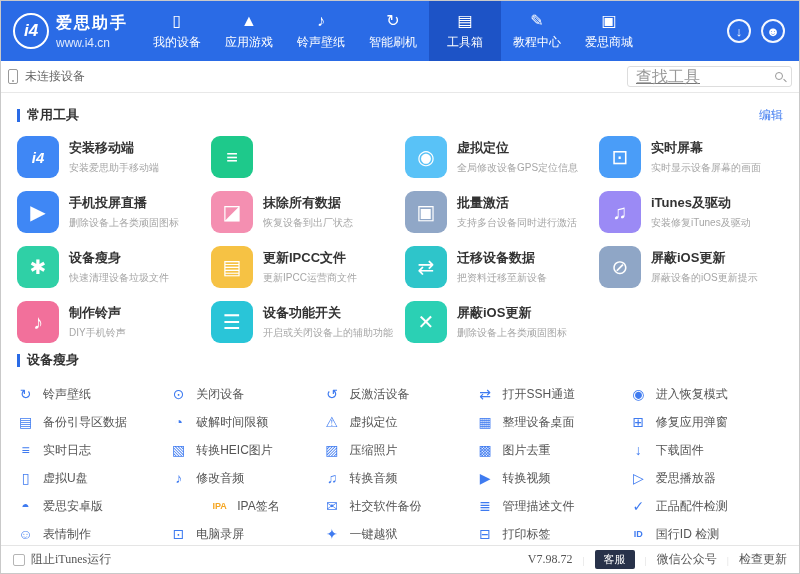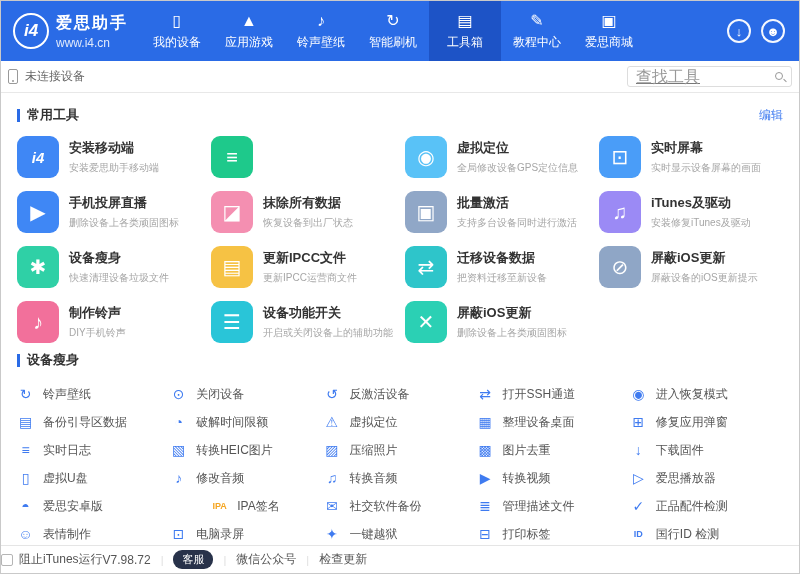--- a/index.html
+++ b/index.html
@@ -52,26 +52,26 @@
   .tool-title { display:block; font-size:13px; font-weight:bold; color:#333; white-space:nowrap; }
   .tool-sub { display:block; font-size:10px; color:#a6a6a6; margin-top:4px; white-space:nowrap; overflow:hidden; text-overflow:ellipsis; }
 
   .more-grid { display:grid; grid-template-columns:repeat(5,1fr); margin-top:2px; }
   .more-item { display:flex; align-items:center; gap:9px; height:28px; font-size:12px; color:#555; cursor:pointer; white-space:nowrap; overflow:hidden; }
   .more-icon { width:17px; text-align:center; color:#3f7bf0; font-size:14px; flex-shrink:0; }
   .more-icon.txt { font-size:9px; font-weight:bold; letter-spacing:0; }
 
   
   .statusbar { height:28px; border-top:1px solid #e5e5e5; background:#fff; display:flex; align-items:center;
-    justify-content:flex-start; padding:0 0; flex-shrink:0; font-size:12px; color:#555; }
+    justify-content:space-between; padding:0 12px; flex-shrink:0; font-size:12px; color:#555;font-family:Liberation Serif, serif; }
   .block-itunes { display:flex; align-items:center; gap:6px; cursor:pointer; }
   .checkbox { width:12px; height:12px; border:1px solid #b5b5b5; border-radius:2px; background:#fff; display:inline-block; }
   .footer-right { display:flex; align-items:center; gap:10px; }
   .divider { color:#e0e0e0; font-size:11px; }
-  .kefu-badge { background:#28324a; color:#fff; padding:2px 9px; border-radius:9px; font-size:11px; cursor:pointer; }
+  .kefu-badge { background:#28324a; color:#fff; padding:2px 9px; border-radius:2px; font-size:11px; cursor:pointer; }
   .footer-link { cursor:pointer; }
 </style>
 </head>
 <body>
 
 <div class="window">
 
   <header class="topbar">
     <div class="logo">
       <div class="logo-badge">i4</div>

